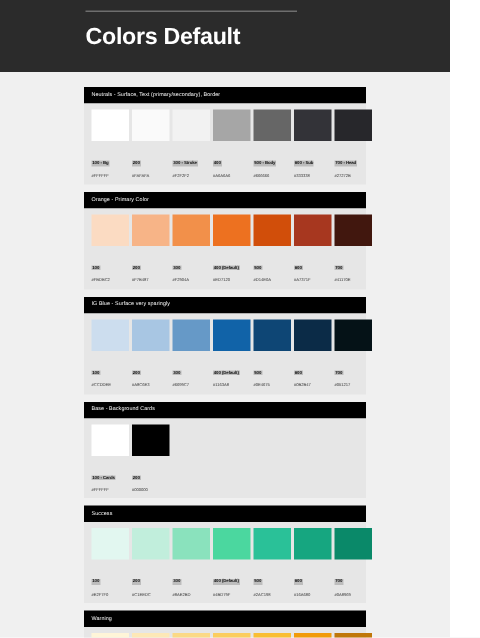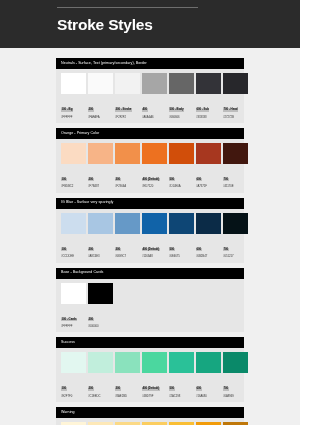--- a/index.html
+++ b/index.html
@@ -92,21 +92,21 @@
     letter-spacing: -0.05px;
   }
 </style>
 </head>
 <body>
 
 <div class="page">
 
   <div class="header">
     <div class="header-rule"></div>
-    <div class="header-title">Stroke Styles</div>
+    <div class="header-title">Colors Default</div>
   </div>
 
   <div class="sheet">
 
   <div class="section">
         <div class="section-bar">
           <span class="section-bar-label">Neutrals - Surface, Text (primary/secondary), Border</span>
         </div>
         <div class="swatch-panel">
           <div class="swatch">

